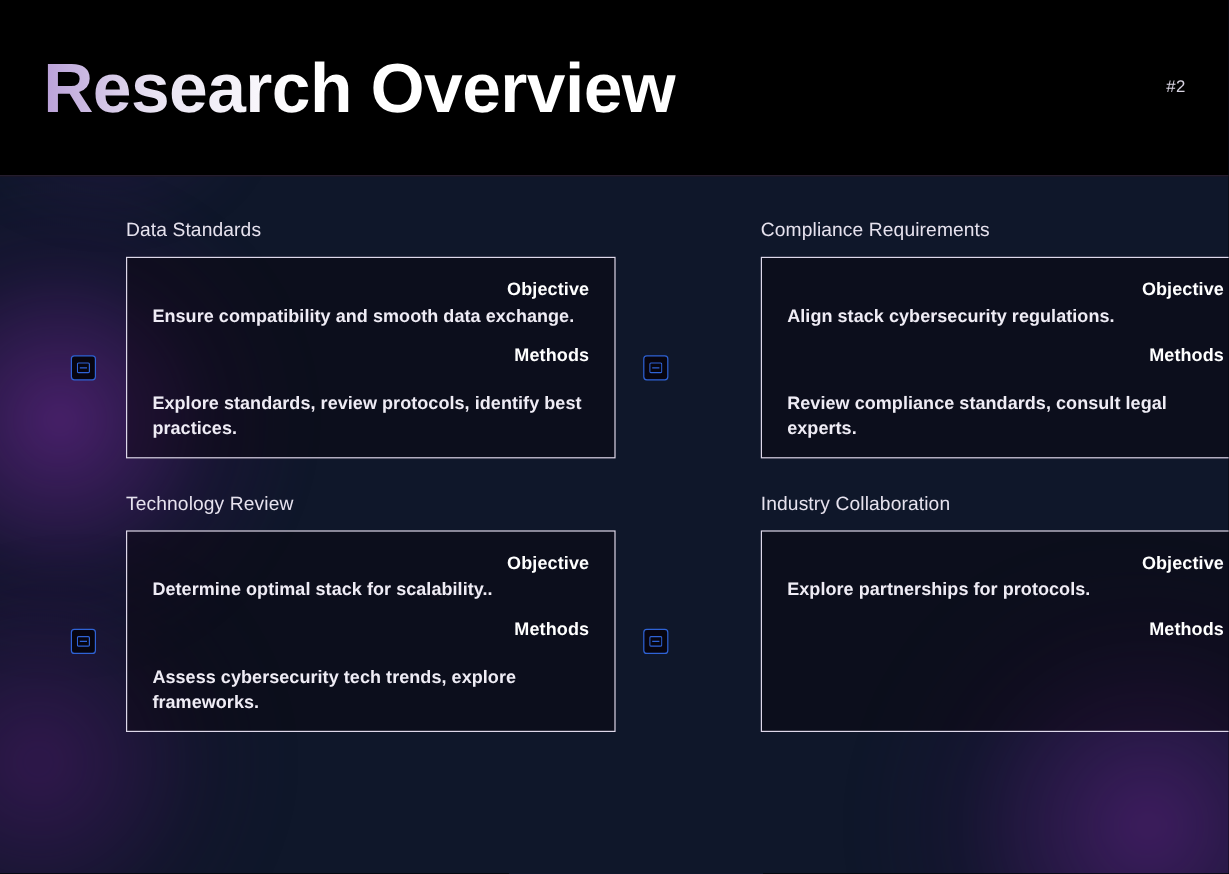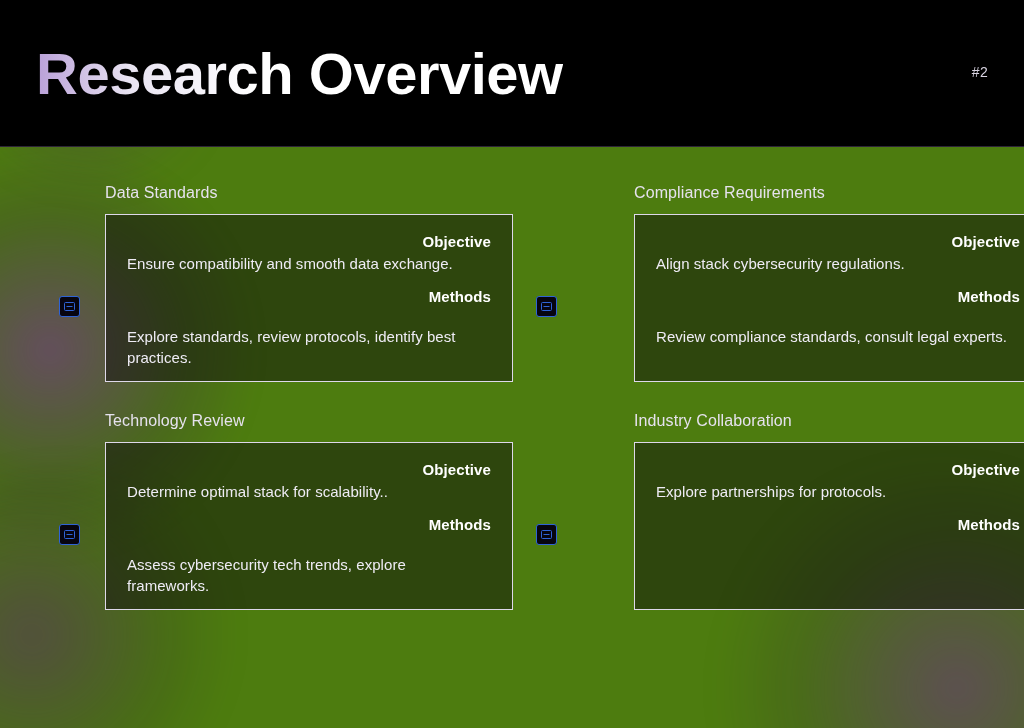--- a/index.html
+++ b/index.html
@@ -12,21 +12,21 @@
     height: 728px;
     overflow: hidden;
     font-family: "Liberation Sans", sans-serif;
     color: #ffffff;
   }
 
   #slide {
     position: relative;
     width: 1024px;
     height: 728px;
-    background: #4d7c0f;
+    background: #0f172a;
     overflow: hidden;
   }
 
   
   .glow-left {
     position: absolute;
     left: -160px;
     top: 140px;
     width: 420px;
     height: 420px;
@@ -147,20 +147,21 @@
     margin: 0 0 3px 0;
     letter-spacing: 0.1px;
     text-align: right;
   }
   .field-value {
     font-size: 15px;
     color: #efecf5;
     line-height: 21px;
     margin: 0 0 14px 0;
     letter-spacing: 0.05px;
+    font-weight: bold;
   }
   .field-value.last { margin-bottom: 0; margin-top: 21px; }
 
   
   .card-handle {
     position: absolute;
     width: 19px;
     height: 19px;
     border: 1px solid #2f63d6;
     border-radius: 3px;

